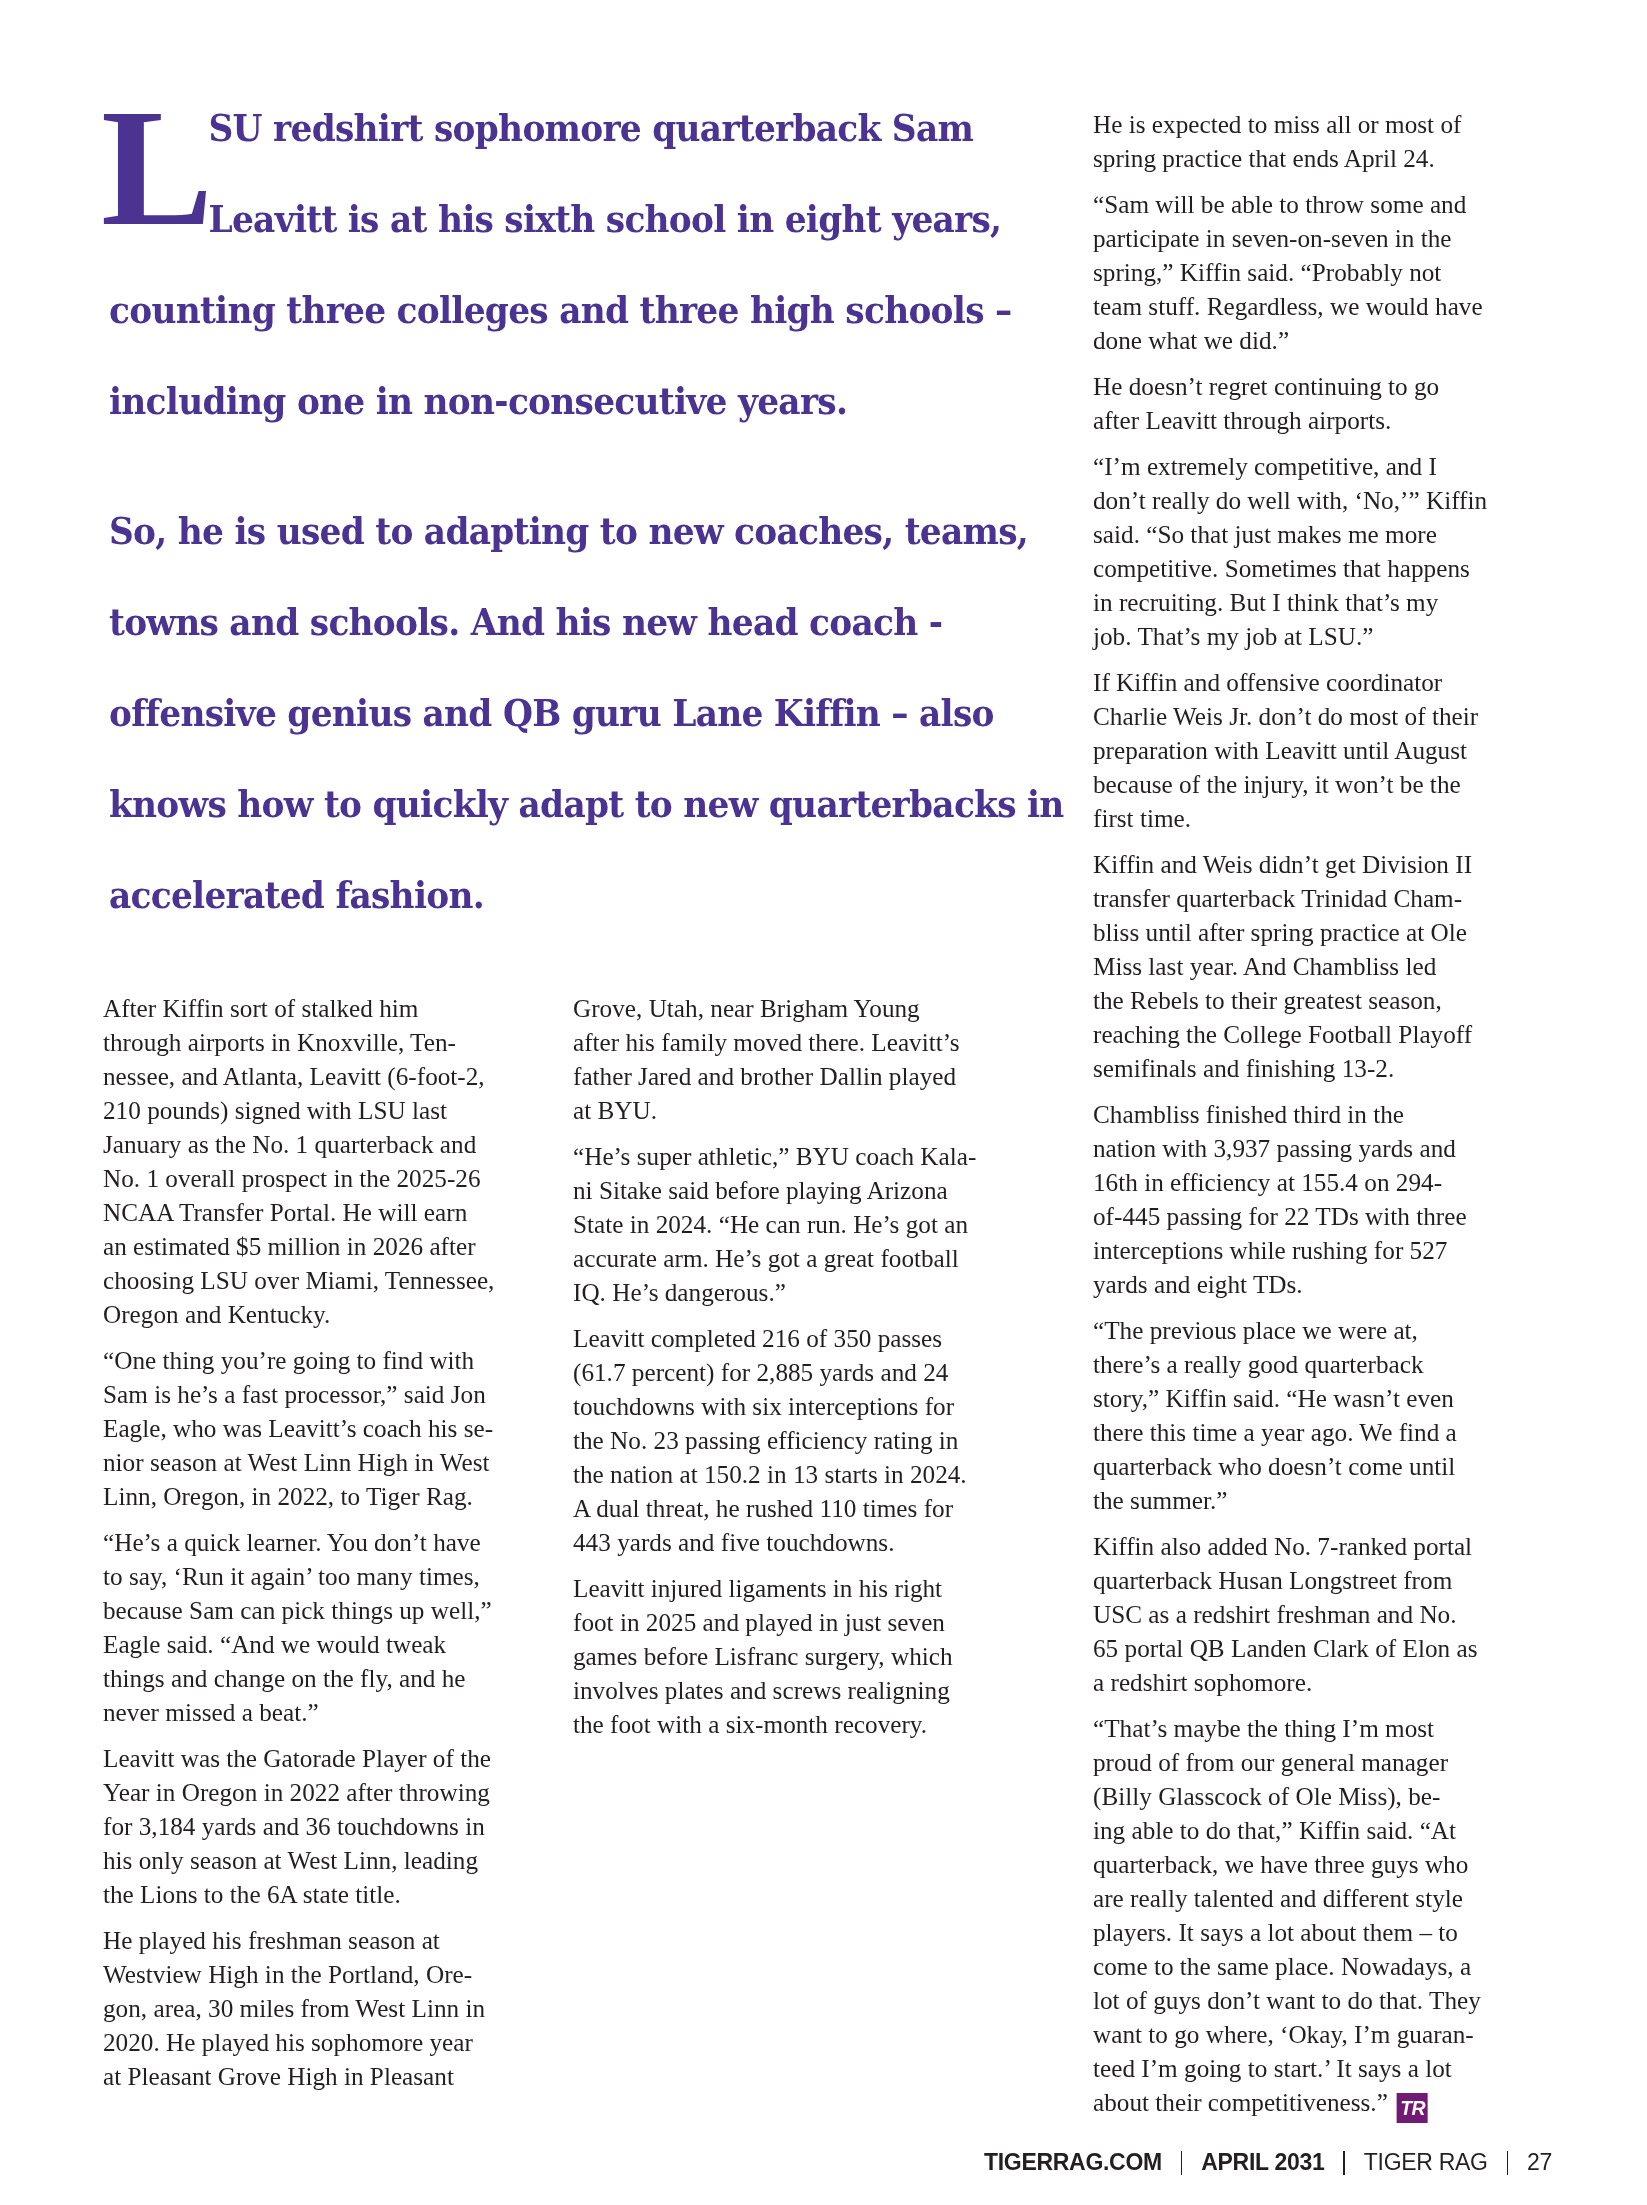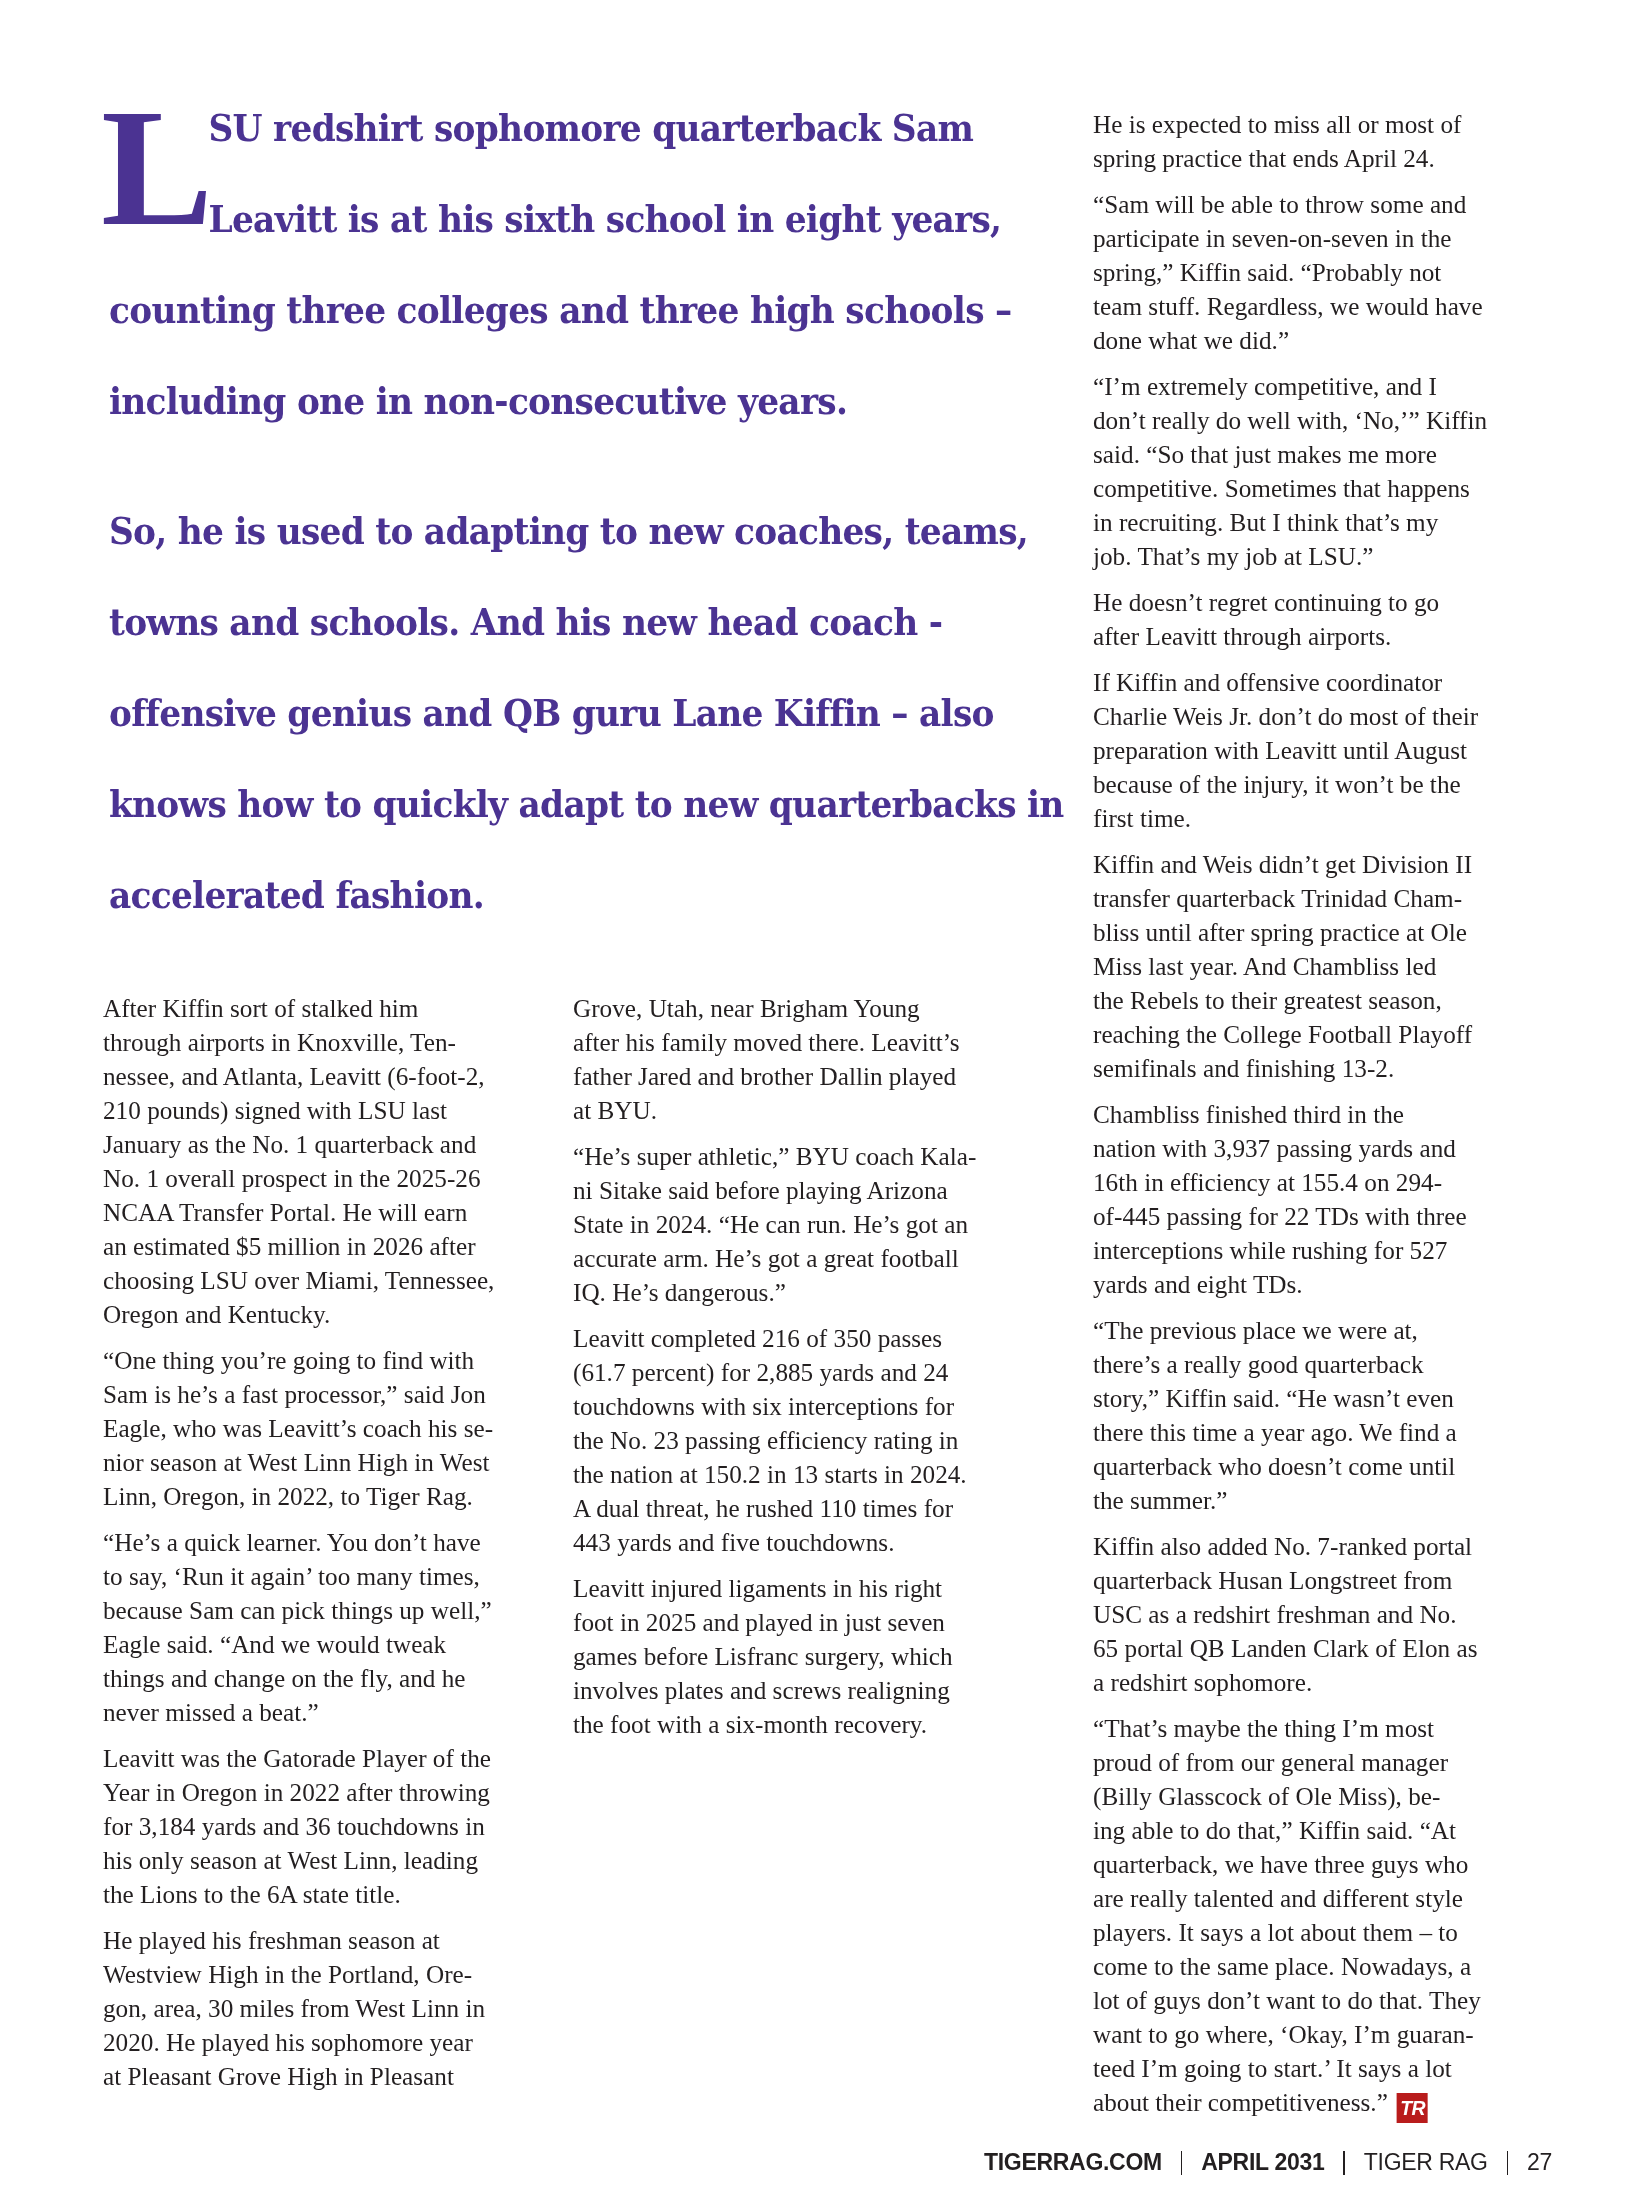--- a/index.html
+++ b/index.html
@@ -21,21 +21,21 @@
   
   .col { position: absolute; width: 487px; color: #231f20;
          font-family: "Liberation Serif", "DejaVu Serif", serif; font-size: 26px; }
   .col1 { left: 103px; top: 992px; }
   .col2 { left: 573px; top: 992px; }
   .col3 { left: 1093px; top: 108px; }
   .para { margin: 0 0 12px 0; }
   .line { display: block; height: 34px; line-height: 34px; white-space: nowrap;
           transform: scaleX(0.97); transform-origin: left; }
 
-  .end-mark { display: inline-block; width: 32px; height: 30px; background: #b91c1c; color: #ffffff;
+  .end-mark { display: inline-block; width: 32px; height: 30px; background: #701a75; color: #ffffff;
               font-family: "Liberation Sans", sans-serif; font-weight: bold; font-style: italic;
               font-size: 20px; line-height: 30px; text-align: center; vertical-align: -4px;
               margin-left: 9.5px; letter-spacing: -0.7px; }
 
   
   .footer { position: absolute; right: 96px; top: 2142px; height: 41px;
             display: flex; align-items: center; color: #231f20;
             font-family: "Liberation Sans", sans-serif; font-size: 23px; margin-left: 44px; }
   .footer .bold { font-weight: bold; letter-spacing: -0.3px; }
   .footer .sep { display: inline-block; width: 1.4px; height: 24px; background: #231f20; margin: 0 19px; }
@@ -144,30 +144,30 @@
         <span class="line"><span>spring practice that ends April 24.</span></span>
       </p>
       <p class="para">
         <span class="line"><span>“Sam will be able to throw some and</span></span>
         <span class="line"><span>participate in seven-on-seven in the</span></span>
         <span class="line"><span>spring,” Kiffin said. “Probably not</span></span>
         <span class="line"><span>team stuff. Regardless, we would have</span></span>
         <span class="line"><span>done what we did.”</span></span>
       </p>
       <p class="para">
+        <span class="line"><span>He doesn’t regret continuing to go</span></span>
+        <span class="line"><span>after Leavitt through airports.</span></span>
+      </p>
+      <p class="para">
         <span class="line"><span>“I’m extremely competitive, and I</span></span>
         <span class="line"><span>don’t really do well with, ‘No,’” Kiffin</span></span>
         <span class="line"><span>said. “So that just makes me more</span></span>
         <span class="line"><span>competitive. Sometimes that happens</span></span>
         <span class="line"><span>in recruiting. But I think that’s my</span></span>
         <span class="line"><span>job. That’s my job at LSU.”</span></span>
-      </p>
-      <p class="para">
-        <span class="line"><span>He doesn’t regret continuing to go</span></span>
-        <span class="line"><span>after Leavitt through airports.</span></span>
       </p>
       <p class="para">
         <span class="line"><span>If Kiffin and offensive coordinator</span></span>
         <span class="line"><span>Charlie Weis Jr. don’t do most of their</span></span>
         <span class="line"><span>preparation with Leavitt until August</span></span>
         <span class="line"><span>because of the injury, it won’t be the</span></span>
         <span class="line"><span>first time.</span></span>
       </p>
       <p class="para">
         <span class="line"><span>Kiffin and Weis didn’t get Division II</span></span>

